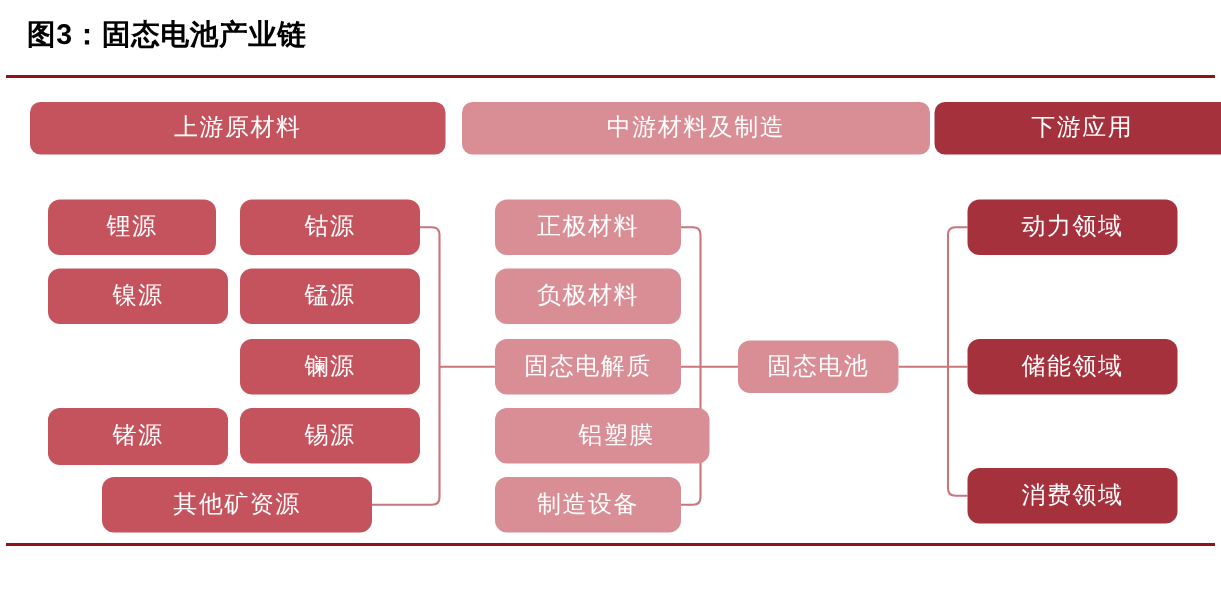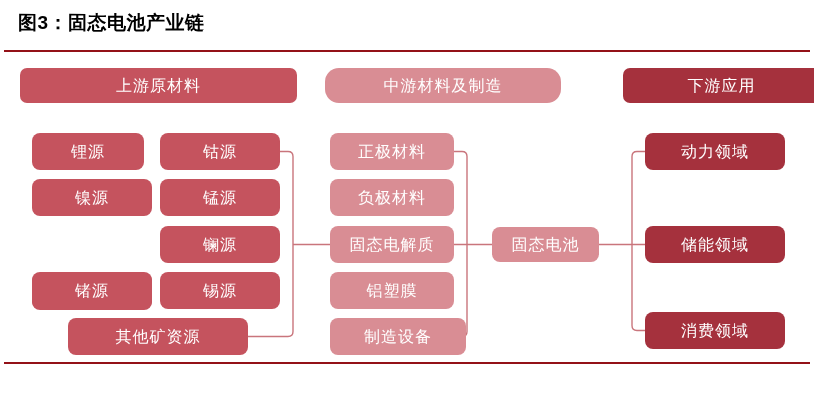--- a/index.html
+++ b/index.html
@@ -52,38 +52,38 @@
     <svg class="connectors" viewBox="0 0 814 400">
       <path d="M280,151.5 H288 Q293,151.5 293,156.5 V331.5 Q293,336.5 288,336.5 H248"></path>
       <path d="M293,244.5 H330"></path>
       <path d="M454,151.5 H462 Q467,151.5 467,156.5 V331.5 Q467,336.5 462,336.5 H454"></path>
       <path d="M454,244.5 H492"></path>
       <path d="M645,151.5 H637 Q632,151.5 632,156.5 V325.5 Q632,330.5 637,330.5 H645"></path>
       <path d="M599,244.5 H645"></path>
     </svg>
 
     <div class="box hdr up" style="left:20px;top:68px;width:277px;height:35px;">上游原材料</div>
-    <div class="box hdr mid" style="left:325px;top:68px;width:236px;height:35px;border-radius:14px;">中游材料及制造</div>
+    <div class="box hdr mid" style="left:308px;top:68px;width:312px;height:35px;">中游材料及制造</div>
     <div class="box hdr down" style="left:623px;top:68px;width:197px;height:35px;">下游应用</div>
 
     <div class="box up" style="left:32px;top:133px;width:112px;height:37px;">锂源</div>
     <div class="box up" style="left:160px;top:133px;width:120px;height:37px;">钴源</div>
     <div class="box up" style="left:32px;top:179px;width:120px;height:37px;">镍源</div>
     <div class="box up" style="left:160px;top:179px;width:120px;height:37px;">锰源</div>
     <div class="box up" style="left:32px;top:226px;width:120px;height:37px;margin-top:47px;">锆源</div>
     <div class="box up" style="left:160px;top:226px;width:120px;height:37px;">镧源</div>
     <div class="box up" style="left:32px;top:272px;width:120px;height:37px;">锗源</div>
     <div class="box up" style="left:160px;top:272px;width:120px;height:37px;">锡源</div>
     <div class="box up" style="left:68px;top:318px;width:180px;height:37px;">其他矿资源</div>
 
     <div class="box mid" style="left:330px;top:133px;width:124px;height:37px;">正极材料</div>
     <div class="box mid" style="left:330px;top:179px;width:124px;height:37px;">负极材料</div>
     <div class="box mid" style="left:330px;top:226px;width:124px;height:37px;">固态电解质</div>
-    <div class="box mid" style="left:330px;top:272px;width:124px;height:37px;">铝塑膜</div>
-    <div class="box mid" style="left:330px;top:318px;width:136px;height:37px;">制造设备</div>
+    <div class="box mid" style="left:330px;top:272px;width:124px;height:37px;padding-left:19px;">铝塑膜</div>
+    <div class="box mid" style="left:330px;top:318px;width:124px;height:37px;">制造设备</div>
 
     <div class="box mid" style="left:492px;top:227px;width:107px;height:35px;">固态电池</div>
 
     <div class="box down" style="left:645px;top:133px;width:140px;height:37px;">动力领域</div>
     <div class="box down" style="left:645px;top:226px;width:140px;height:37px;">储能领域</div>
     <div class="box down" style="left:645px;top:312px;width:140px;height:37px;">消费领域</div>
 
   </div>
 
   <div class="rule rule-bottom"></div>

